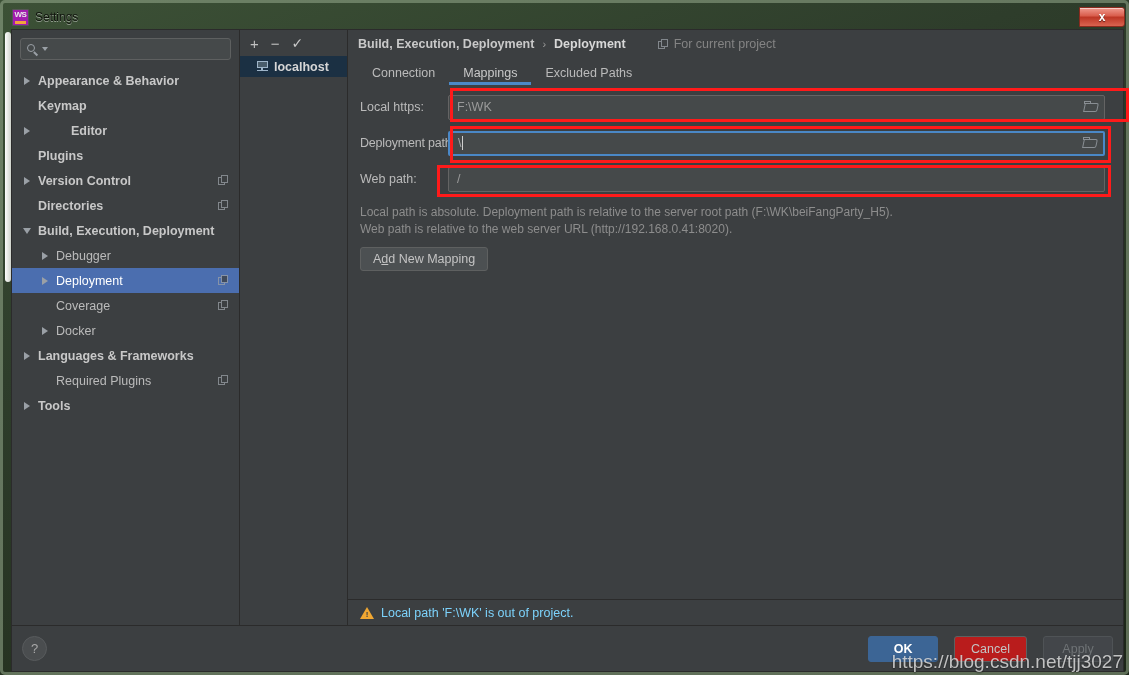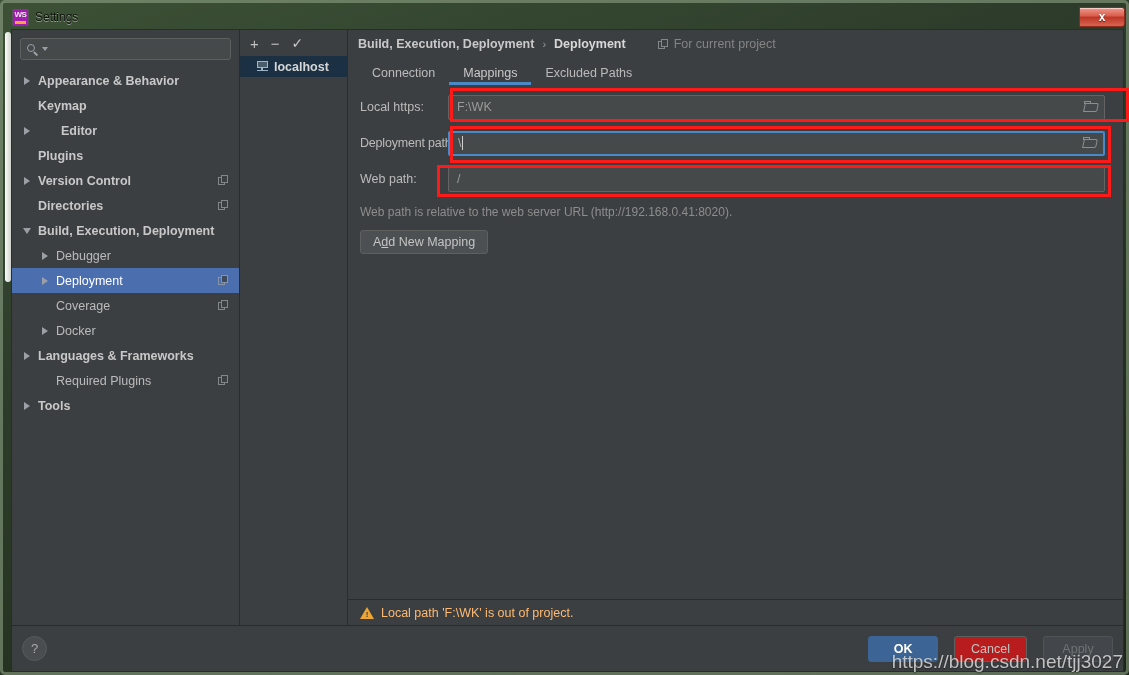--- a/index.html
+++ b/index.html
@@ -211,21 +211,21 @@
     border-top:1px solid #2b2b2b;background:#3c3f41;
   }
   .warn-tri{
     width:0;height:0;border-left:7px solid transparent;border-right:7px solid transparent;
     border-bottom:12px solid #f0a732;position:relative;flex:none;
   }
   .warn-tri b{
     position:absolute;left:-1.2px;top:4px;color:#3c3f41;font-size:8px;line-height:8px;
     font-family:"Liberation Sans",sans-serif;
   }
-  #warn-text{font-size:12.5px;color:#fdba74;}
+  #warn-text{font-size:12.5px;color:#7dd3fc;}
 
   #content-scroll{
     position:absolute;right:0;top:28px;bottom:27px;width:10px;background:#3c3f41;
   }
   #content-scroll .thumb{
     position:absolute;left:2px;top:0;width:6px;height:120px;background:#5a5d5e;border-radius:3px;opacity:0;
   }
 
   
   #dlg-bottom{
@@ -296,21 +296,21 @@
               <span class="tree-label" style="margin-left: 5px;">Appearance &amp; Behavior</span>
             </div>
             <div class="tree-row bold" style="padding-left: 8px;">
               <span class="tw"></span>
               <span class="tree-label" style="margin-left: 5px;">Keymap</span>
             </div>
             <div class="tree-row bold" style="padding-left: 8px;">
               <span class="tw">
                 <span class="arrow-r"></span>
               </span>
-              <span class="tree-label" style="margin-left: 5px; padding-left: 23px;">Editor</span>
+              <span class="tree-label" style="margin-left: 15px; padding-left: 23px;">Editor</span>
             </div>
             <div class="tree-row bold" style="padding-left: 8px;">
               <span class="tw"></span>
               <span class="tree-label" style="margin-left: 5px;">Plugins</span>
             </div>
             <div class="tree-row bold" style="padding-left: 8px;">
               <span class="tw">
                 <span class="arrow-r"></span>
               </span>
               <span class="tree-label" style="margin-left: 5px;">Version Control</span>
@@ -456,20 +456,21 @@
               </div>
               <div class="field-row">
                 <span class="field-label">Web path:</span>
                 <div class="field-input">
                   <span class="fi-text">/</span>
                 </div>
               </div>
             </div>
 
           <div id="hint">
+            <div>Local path is absolute. Deployment path is relative to the server root path (F:\WK\beiFangParty_H5).</div>
             <div>Web path is relative to the web server URL (http://192.168.0.41:8020).</div>
           </div>
 
           <div id="add-mapping">
             <span>A</span>
               <u>d</u>
               <span>d New Mapping</span>
           </div>
         </div>
 

